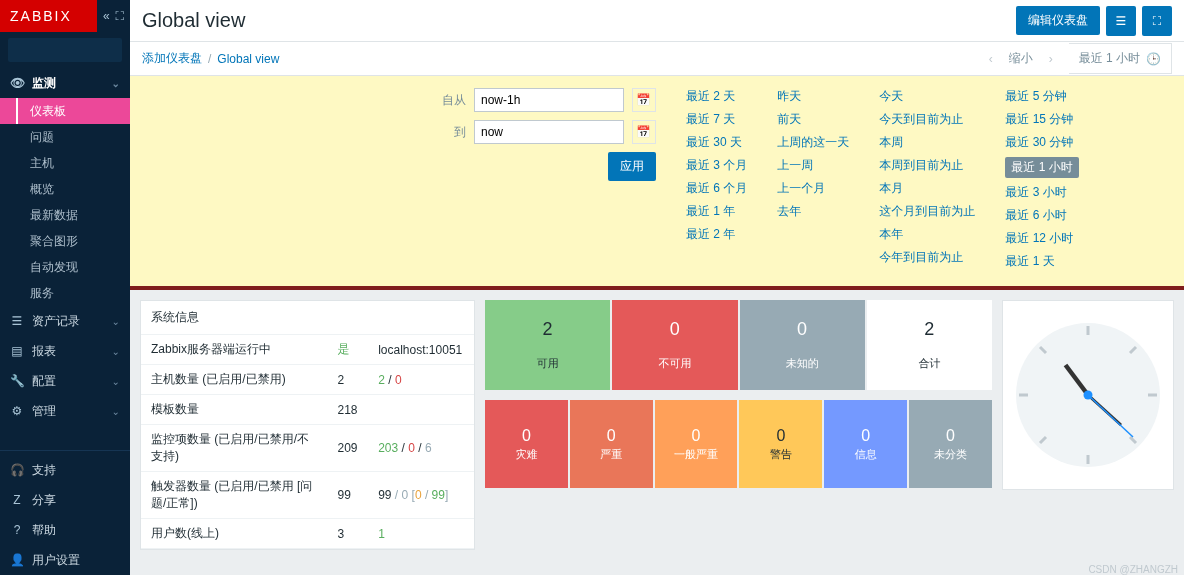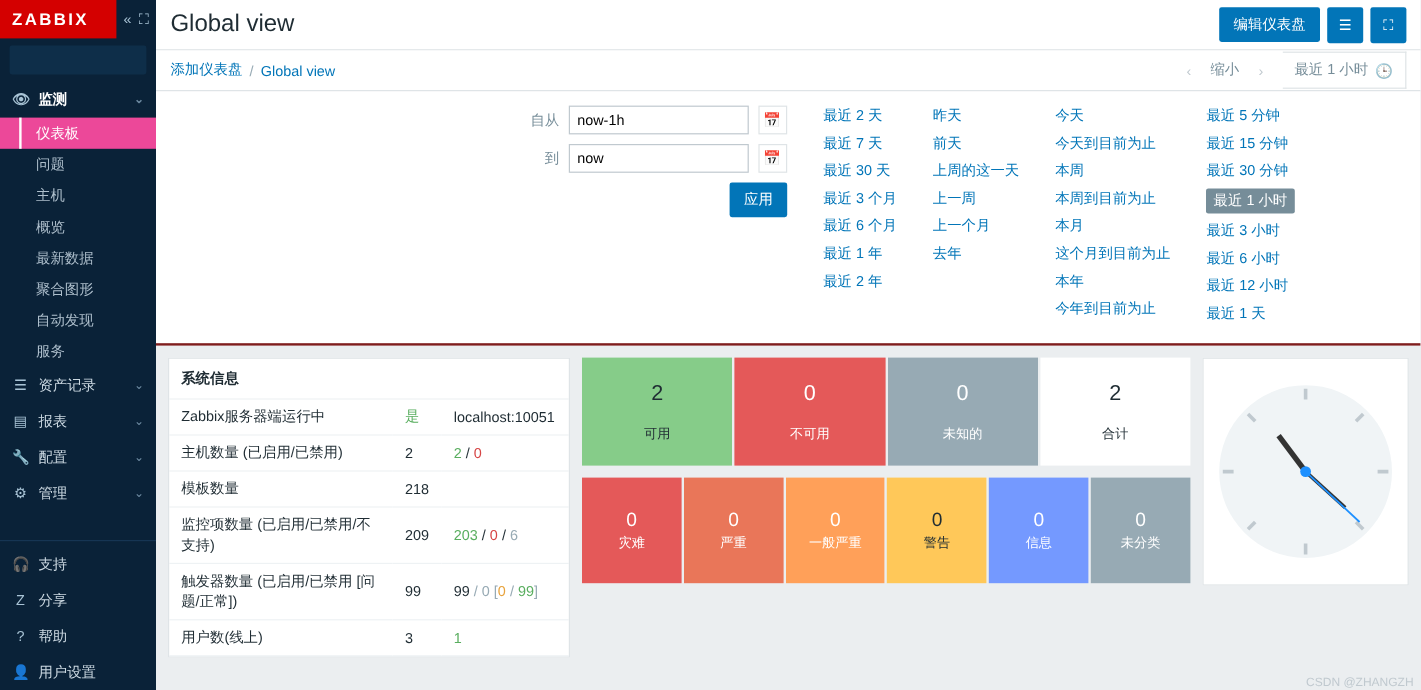--- a/index.html
+++ b/index.html
@@ -1,21 +1,21 @@
 <!DOCTYPE html>
 <html><head>
 <meta charset="utf-8">
 <style>
 *{box-sizing:border-box;margin:0;padding:0;font-family:Arial,"Microsoft YaHei",sans-serif;font-size:12px}
 body{background:#ebeef0;color:#1f2c33;overflow:hidden;width:1184px;height:575px}
 a{color:#0275b8;text-decoration:none;cursor:pointer}
 .app{display:flex;height:575px}
 .sidebar{width:130px;background:#0a2238;color:#fff;display:flex;flex-direction:column;flex-shrink:0}
 .logo-row{display:flex;align-items:center;height:32px}
-.logo{background:#d40000;color:#fff;font-weight:bold;font-size:14px;letter-spacing:2px;padding:0 10px;height:32px;line-height:32px;flex:1}
+.logo{background:#d40000;color:#fff;font-weight:normal;font-size:14px;letter-spacing:2px;padding:0 10px;height:32px;line-height:32px;flex:1}
 .logo-btns{display:flex;gap:6px;padding:0 6px;color:#a9c4d6}
 .search-row{padding:6px 8px}
 .search-box{display:flex;align-items:center;background:#0e2e49;border-radius:2px;height:24px}
 .search-box input{flex:1;background:transparent;border:none;outline:none;color:#fff;padding:0 6px}
 .search-box .si{color:#8fa8bb;padding:0 6px}
 .nav{flex:1;overflow:hidden}
 .nav-item{display:flex;align-items:center;height:30px;padding:0 10px;color:#cbd8e1;cursor:pointer;gap:8px}
 .nav-item .chev{margin-left:auto;color:#6d8aa1;font-size:10px}
 .nav-item.top{font-weight:bold;color:#fff}
 .nav-sub{padding-left:30px;height:26px;display:flex;align-items:center;color:#aebfcc;cursor:pointer;position:relative}
@@ -28,36 +28,36 @@
 .page-title{font-size:20px;color:#1f2c33}
 .header-right{margin-left:auto;display:flex;gap:6px;align-items:center}
 .btn{background:#0275b8;color:#fff;border:none;padding:6px 12px;border-radius:2px;cursor:pointer}
 .btn-sq{width:30px;height:30px;background:#0275b8;color:#fff;display:flex;align-items:center;justify-content:center;border-radius:2px;cursor:pointer}
 .crumb-row{display:flex;align-items:center;height:34px;padding:0 12px;background:#fff;border-bottom:1px solid #dfe4e7}
 .crumb-right{margin-left:auto;display:flex;align-items:center;gap:10px;color:#768d99}
 .crumb-right .nav-arrow{color:#c0c9cf;padding:0 6px;cursor:pointer}
 .zoom-lbl{color:#768d99}
 .time-btn{border:1px solid #dfe4e7;border-left:none;padding:6px 10px;display:flex;align-items:center;gap:6px;cursor:pointer}
 .content{flex:1;overflow:auto;padding:0 10px 10px}
-.time-panel{background:#ffffff;border-bottom:2px solid #7f1d1d;padding:12px 16px 16px;margin:0 -10px 10px;display:flex;gap:20px}
+.time-panel{background:#fef9c3;border-bottom:4px solid #7f1d1d;padding:12px 16px 16px;margin:0 -10px 10px;display:flex;gap:20px}
 .tp-left{flex:0 0 520px;display:flex;flex-direction:column;align-items:flex-end;gap:8px;padding-right:10px}
 .tp-row{display:flex;align-items:center;gap:8px}
 .tp-row label{color:#768d99;min-width:30px;text-align:right}
 .tp-row input{width:150px;height:24px;border:1px solid #c0c9cf;padding:0 6px}
 .cal-ico{width:24px;height:24px;border:1px solid #dfe4e7;display:flex;align-items:center;justify-content:center;color:#768d99;cursor:pointer}
 .tp-right{flex:1;display:flex;gap:30px}
 .tp-col{display:flex;flex-direction:column;gap:6px}
 .tp-col a{white-space:nowrap}
 .tp-col .sel{background:#768d99;color:#fff;padding:2px 6px;border-radius:2px}
 .widgets{display:flex;gap:10px}
 .wcol-left{width:335px;flex-shrink:0}
 .wcol-mid{flex:1;display:flex;flex-direction:column;gap:10px}
 .wcol-right{width:172px;flex-shrink:0}
 .widget{background:#fff;border:1px solid #dfe4e7}
-.widget-h{padding:8px 10px;font-weight:bold;border-bottom:1px solid #eef2f4}
+.widget-h{padding:8px 10px;font-weight:normal;border-bottom:1px solid #eef2f4}
 .sys-table{width:100%;border-collapse:collapse}
 .sys-table tr{border-bottom:1px solid #eef2f4}
 .sys-table td{padding:6px 10px;color:#1f2c33}
 .sys-table td:first-child{width:56%}
 .green{color:#59ae5f}
 .red{color:#d64545}
 .gray{color:#97aab4}
 .orange{color:#e8a33d}
 .status-row{display:flex;gap:2px}
 .status-cell{flex:1;height:90px;display:flex;flex-direction:column;align-items:center;justify-content:center;color:#fff}

